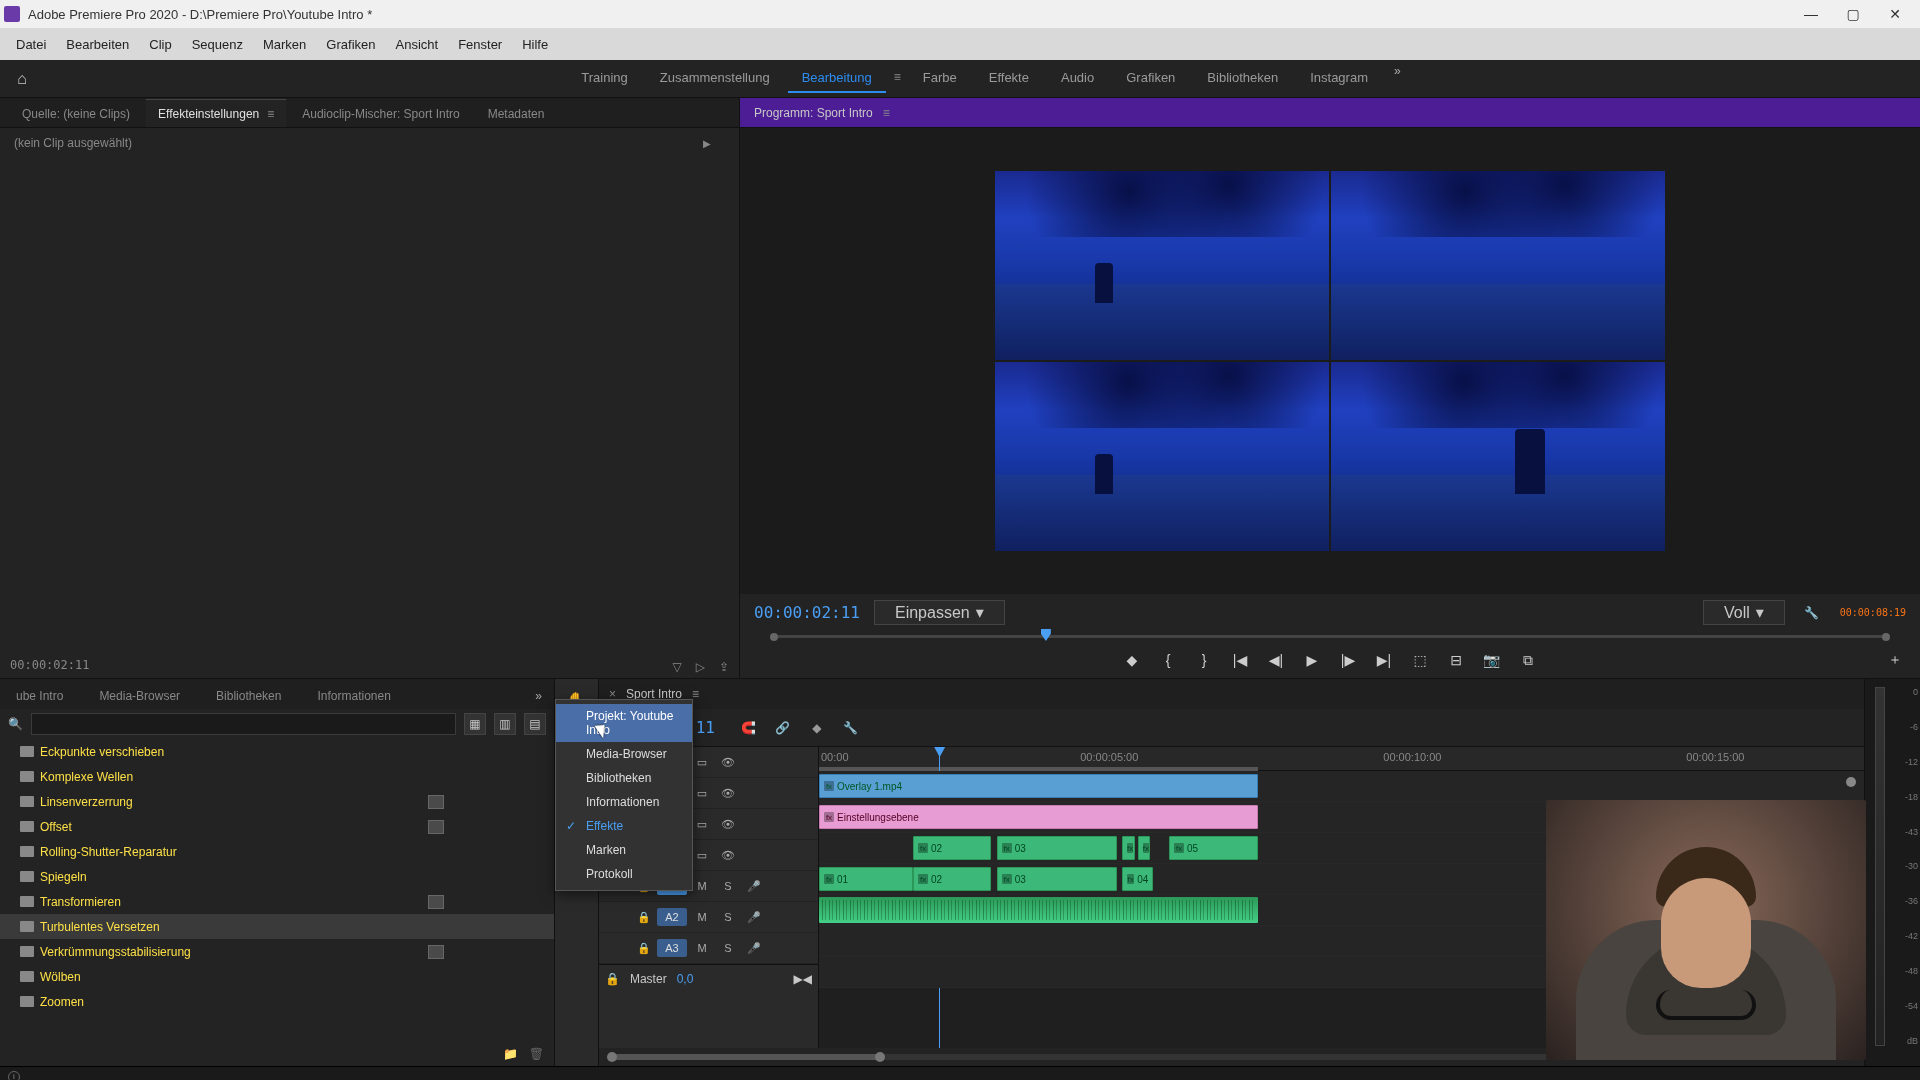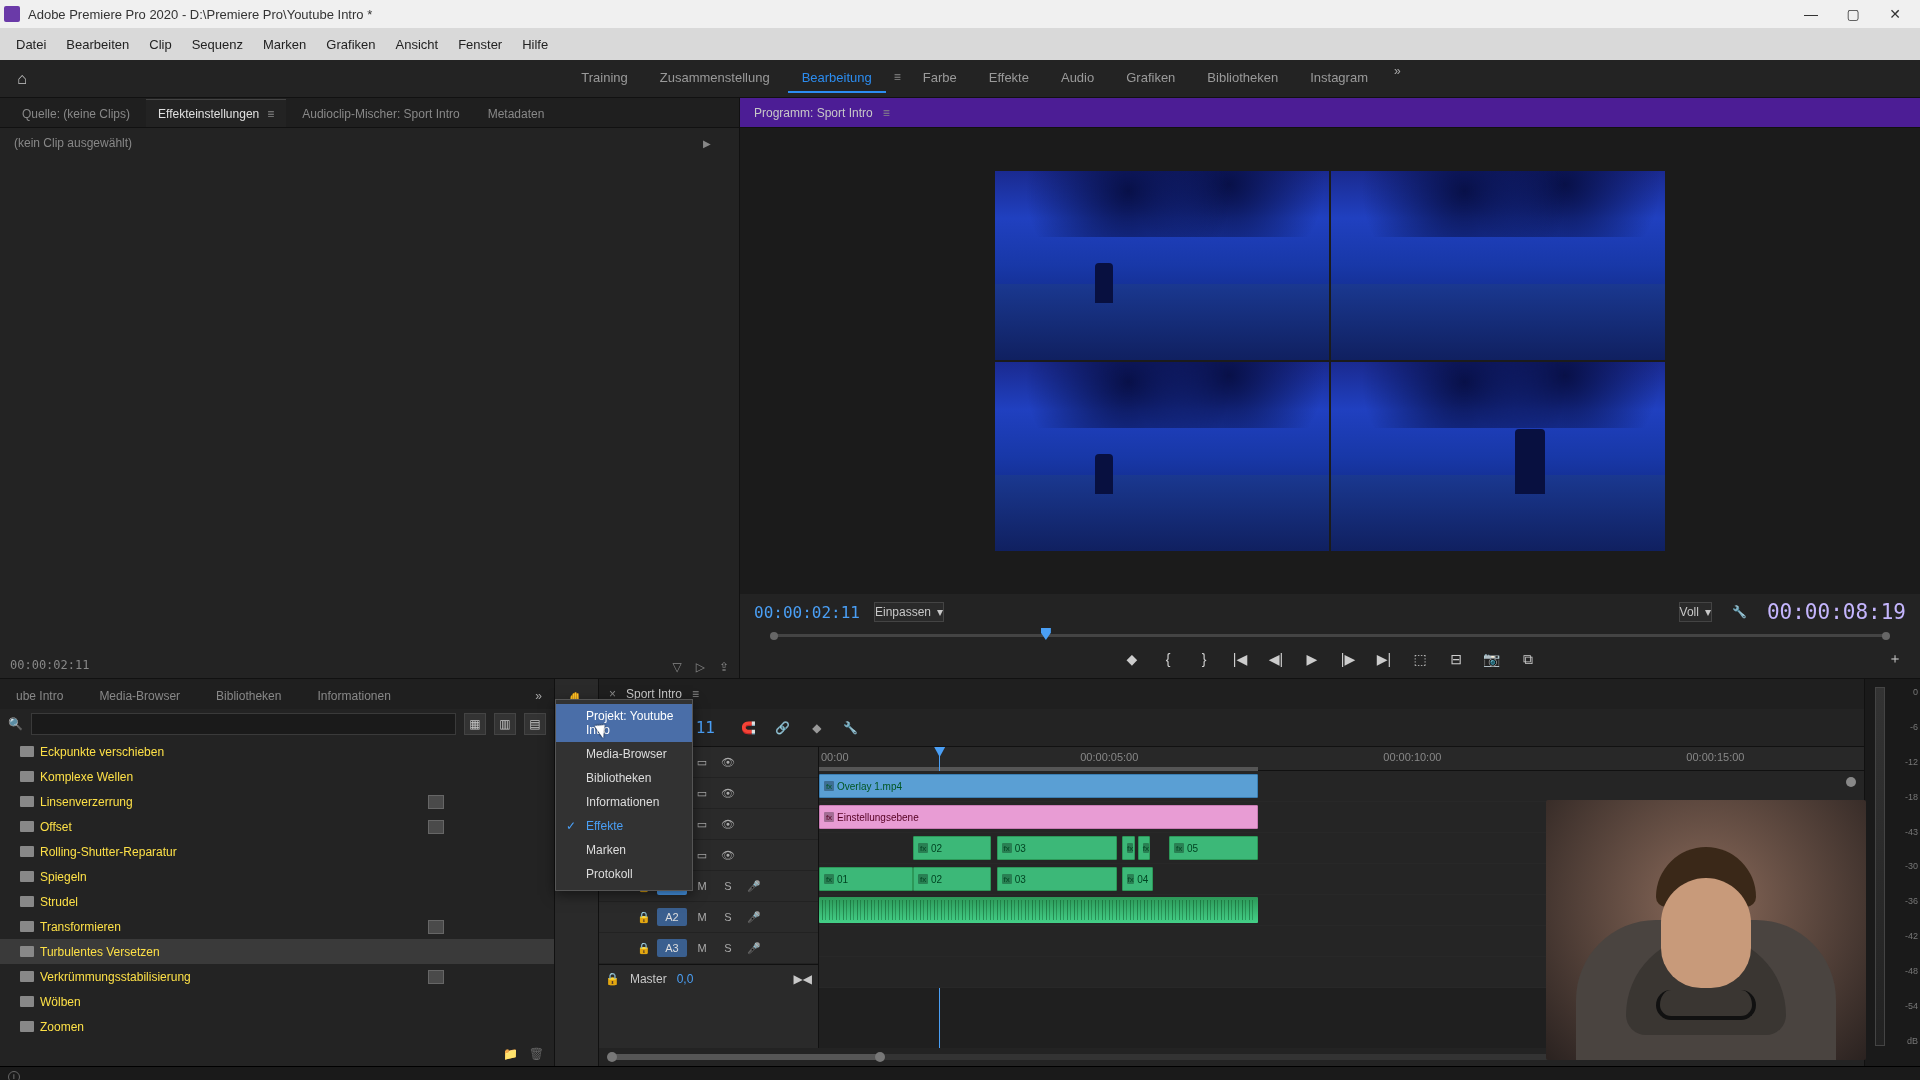--- a/index.html
+++ b/index.html
@@ -45,22 +45,22 @@
 .preview-cell { background: linear-gradient(180deg, #1a2a90 0%, #2040c0 25%, #1838a8 50%, #0a1860 100%); position: relative; overflow: hidden; }
 .preview-cell .trees { position: absolute; top: 0; left: 0; right: 0; height: 35%; background: radial-gradient(circle at 40% 30%, #081048, transparent 50%), radial-gradient(circle at 70% 20%, #081048, transparent 40%); }
 .preview-cell .ground { position: absolute; bottom: 0; left: 0; right: 0; height: 40%; background: linear-gradient(180deg, #1a3890, #102060); }
 .preview-cell .runner { position: absolute; bottom: 30%; left: 30%; width: 18px; height: 40px; background: #081040; border-radius: 4px 4px 0 0; }
 .preview-cell.c4 .runner { left: 55%; width: 30px; height: 65px; }
 
 
 .program-footer { height: 84px; background: #232323; padding: 6px 14px; }
 .time-row { display: flex; align-items: center; gap: 14px; margin-bottom: 4px; }
 .tc-blue { color: #4a9ff5; font-family: monospace; font-size: 16px; }
-.tc-white { color: #c4b5fd; font-family: monospace; font-size: 21px; margin-left: auto; text-align: right; }
-.fit-dd { display: flex; align-items: center; gap: 6px; border: 1px solid #444; padding: 2px 0; font-size: 12px; background: #2a2a2a; }
+.tc-white { color: #f97316; font-family: monospace; font-size: 10px; margin-left: auto; text-align: right; }
+.fit-dd { display: flex; align-items: center; gap: 6px; border: 1px solid #444; padding: 2px 20px; font-size: 16px; background: #2a2a2a; }
 .scrub { height: 16px; position: relative; margin: 4px 20px; }
 .scrub-track { position: absolute; top: 6px; left: 0; right: 0; height: 3px; background: #444; }
 .scrub-pos { position: absolute; top: 0; left: 24%; width: 10px; height: 12px; background: #4a9ff5; clip-path: polygon(50% 100%, 0 40%, 0 0, 100% 0, 100% 40%); }
 .scrub-end { position: absolute; top: 4px; width: 8px; height: 8px; border-radius: 50%; background: #666; }
 .transport { display: flex; align-items: center; justify-content: center; gap: 14px; margin-top: 4px; position: relative; }
 .tbtn { width: 22px; height: 22px; display: flex; align-items: center; justify-content: center; color: #ccc; font-size: 14px; }
 .transport-right { position: absolute; right: 0; display: flex; gap: 10px; }
 
 
 .bottom { display: flex; height: 388px; border-top: 1px solid #111; }
@@ -331,24 +331,20 @@
         <div class="fx-item">
           <div class="folder"></div>
           <span>Rolling-Shutter-Reparatur</span>
         </div>
         <div class="fx-item">
           <div class="folder"></div>
           <span>Spiegeln</span>
         </div>
         <div class="fx-item">
           <div class="folder"></div>
-          <span>Strudel</span>
-        </div>
-        <div class="fx-item">
-          <div class="folder"></div>
           <span>Transformieren</span>
           <div class="badge"></div>
         </div>
         <div class="fx-item selected">
           <div class="folder"></div>
           <span>Turbulentes Versetzen</span>
         </div>
         <div class="fx-item">
           <div class="folder"></div>
           <span>Verkrümmungsstabilisierung</span>

